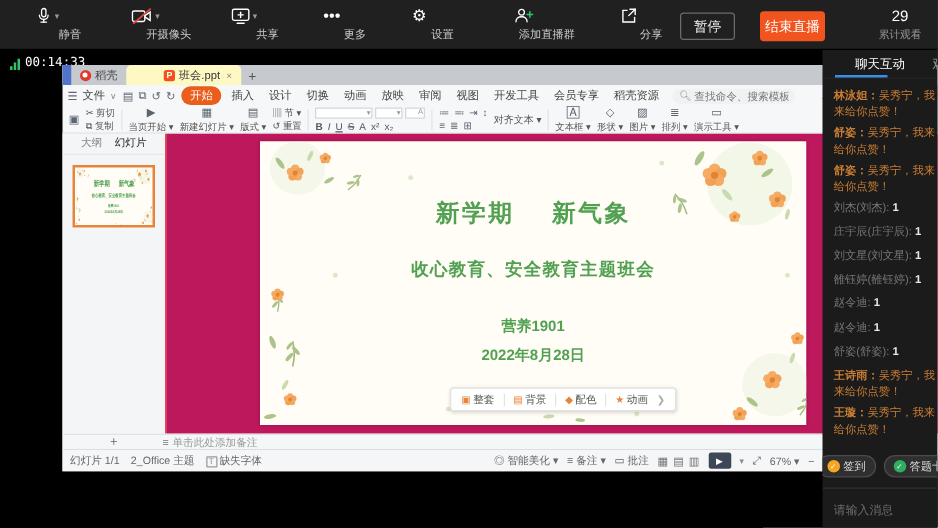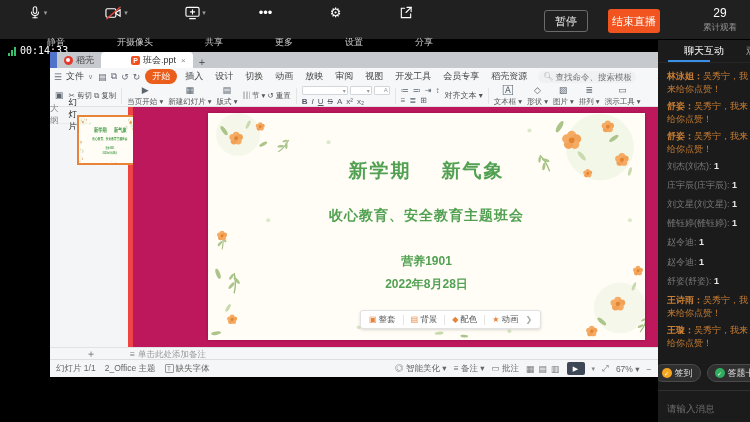--- a/index.html
+++ b/index.html
@@ -8,21 +8,21 @@
   .stage { position:relative; width:750px; height:422px; background:#000; }
   svg { display:block; }
 
   
   .topbar { position:absolute; left:0; top:0; width:750px; height:40px;
     background:#202020; border-bottom:1px solid #000; }
   .stream-tools { position:absolute; left:10px; top:4px; display:flex; gap:15px; }
   .stool { display:flex; flex-direction:column; align-items:center; justify-content:center;
     min-width:30px; cursor:pointer; }
   .stool .ic { height:17px; display:flex; align-items:center; gap:2px; }
-  .stool .lb { font-size:9px; color:#c9c9c9; margin-top:15px; white-space:nowrap;padding-left:37px; }
+  .stool .lb { font-size:9px; color:#c9c9c9; margin-top:0; white-space:nowrap;padding-left:37px; }
   .caret { color:#9a9a9a; font-size:7px; }
   .glyph { color:#fff; font-size:13px; line-height:13px; }
   .pause-btn { position:absolute; left:544px; top:10px; width:44px; height:22px;
     border:1px solid #6b6b6b; border-radius:3px; color:#eee; font-size:11px;
     display:flex; align-items:center; justify-content:center; cursor:pointer; }
   .end-btn { position:absolute; left:608px; top:9px; width:52px; height:24px;
     background:var(--accent-orange,#f1541e); border-radius:3px; color:#fff; font-size:11px;
     display:flex; align-items:center; justify-content:center; cursor:pointer; }
   .viewer-stats { position:absolute; left:694px; top:6px; width:52px; text-align:center; }
   .viewer-stats .num { color:#fff; font-size:12px; }
@@ -35,21 +35,21 @@
   .bars i:nth-child(1){height:3px}.bars i:nth-child(2){height:6px}.bars i:nth-child(3){height:9px}
   .cam-timer .t { color:#fff; font-size:10px; font-family:"DejaVu Sans Mono",monospace; }
 
   
   .wps { position:absolute; left:50px; top:52px; width:728px; height:325px;
     background:#f6f7f8; display:flex; flex-direction:column; font-family:"Liberation Sans",sans-serif; }
   .wtabbar { height:16px; background:#c6c9ce; display:flex; align-items:flex-end; flex:0 0 16px; }
   .homestrip { width:7px; height:16px; background:#4f74c9; }
   .wtab { display:flex; align-items:center; gap:3px; height:16px; padding:0 7px;
     font-size:9px; color:#444; cursor:pointer; }
-  .wtab.active { background:#ffffff; border-radius:4px 4px 0 0; color:#333;padding-left:30px; }
+  .wtab.active { background:#fef9c3; border-radius:4px 4px 0 0; color:#333;padding-left:30px; }
   .docer-ic { width:9px; height:9px; border-radius:50%; background:#e23b2e; position:relative; }
   .docer-ic:after{content:"";position:absolute;left:2px;top:2px;width:4px;height:4px;border-radius:50%;background:#fff;}
   .ppt-ic { width:9px; height:9px; border-radius:2px; background:#f4511e; color:#fff;
     font-size:7px; font-weight:bold; display:flex; align-items:center; justify-content:center; }
   .wtab .x { color:#8a8a8a; font-size:8px; margin-left:2px; }
   .wtab-add { color:#555; font-size:11px; padding:0 6px; cursor:pointer; }
 
   .wmenubar { height:17px; display:flex; align-items:center; gap:5px; padding:0 4px;
     font-size:9px; color:#444; flex:0 0 17px; white-space:nowrap; }
   .wmenubar .grp { display:flex; align-items:center; gap:4px; }
@@ -62,34 +62,34 @@
     font-size:8.5px; color:#666; font-family:inherit; }
   .mright { display:flex; align-items:center; gap:6px; margin-left:auto; color:#555; font-size:8.5px; }
 
   .wribbon { height:22px; border-bottom:1px solid #e0e2e4; display:flex; align-items:center;
     gap:5px; padding:0 5px; flex:0 0 22px; color:#555; white-space:nowrap; }
   .rsep { width:1px; height:16px; background:#e2e4e6; }
   .rbtn { display:flex; flex-direction:column; align-items:center; justify-content:center;
     cursor:pointer; line-height:1; }
   .rbtn .ri { font-size:9px; height:10px; color:#5a6570; }
   .rbtn .rl { font-size:7.5px; margin-top:1.5px; color:#555; }
-  .rcol { display:flex; flex-direction:row; justify-content:center; gap:2px;
+  .rcol { display:flex; flex-direction:column; justify-content:center; gap:2px;
     font-size:7.5px; line-height:1; }
   .rfont { display:flex; flex-direction:column; gap:2px; justify-content:center; }
   .rfont .boxes { display:flex; gap:2px; }
   .fbox { border:1px solid #d4d7da; background:#fff; height:9px; border-radius:1px; font-size:6px;
     color:#999; display:flex; align-items:center; justify-content:flex-end; padding:0 1px; }
   .fmt { display:flex; gap:4px; font-size:8px; align-items:baseline; color:#556; }
   .fmt b{font-weight:bold}.fmt i{font-style:italic}.fmt u{text-decoration:underline}
   .fmt s{text-decoration:line-through}
   .rglyphrow { display:flex; gap:4px; font-size:8px; color:#5a6570; line-height:1; }
 
   .workspace { flex:1; display:flex; min-height:0; }
-  .thumb-panel { width:83px; background:#f4f5f6; border-right:5px solid #ef4444;
-    display:flex; flex-direction:row;text-align:right; }
+  .thumb-panel { width:83px; background:#f4f5f6; border-right:1px solid #ef4444;
+    display:flex; flex-direction:column;text-align:right; }
   .panel-tabs { height:17px; display:flex; align-items:center; justify-content:center;
     gap:10px; font-size:8.5px; color:#888; border-bottom:1px solid #e7e9eb; }
   .panel-tabs .active { color:#222; }
   .thumb { margin:8px auto 0; width:66px; height:50px; border:2px solid #e8833a;
     background:#fffdf6; cursor:pointer; }
   .edit-area { flex:1; position:relative; background:#be185d; overflow:hidden; }
   .slide { position:absolute; left:75px; top:6px; width:437px; height:227px;
     background:#fffdf6; box-shadow:0 0 3px rgba(0,0,0,.25); }
   .slide .art { position:absolute; inset:0; }
   .stx { position:absolute; left:0; width:100%; text-align:center;
@@ -201,20 +201,31 @@
         <span class="ic">
             <span class="glyph">•••</span>
           </span>
         <span class="lb">更多</span>
       </div>
       <div class="stool">
         <span class="ic">
             <span class="glyph">⚙</span>
           </span>
         <span class="lb">设置</span>
+      </div>
+      <div class="stool">
+        <span class="ic">
+          <svg width="16" height="15" viewBox="0 0 18 15" fill="none" stroke="#fff" stroke-width="1.2" stroke-linecap="round">
+              <circle cx="7" cy="4.5" r="2.6"></circle>
+              <path d="M2 13c0-2.8 2.2-4.5 5-4.5s5 1.7 5 4.5"></path>
+              <line x1="14.5" y1="4" x2="14.5" y2="9" stroke="#35c06b" stroke-width="1.4"></line>
+              <line x1="12" y1="6.5" x2="17" y2="6.5" stroke="#35c06b" stroke-width="1.4"></line>
+            </svg>
+        </span>
+        <span class="lb">添加直播群</span>
       </div>
       <div class="stool">
         <span class="ic">
           <svg width="14" height="15" viewBox="0 0 15 15" fill="none" stroke="#fff" stroke-width="1.2" stroke-linecap="round">
               <path d="M6 3H2.5v10h10V9"></path>
               <path d="M8.5 2H13v4.5"></path>
               <line x1="13" y1="2" x2="7.5" y2="7.5"></line>
             </svg>
         </span>
         <span class="lb">分享</span>

